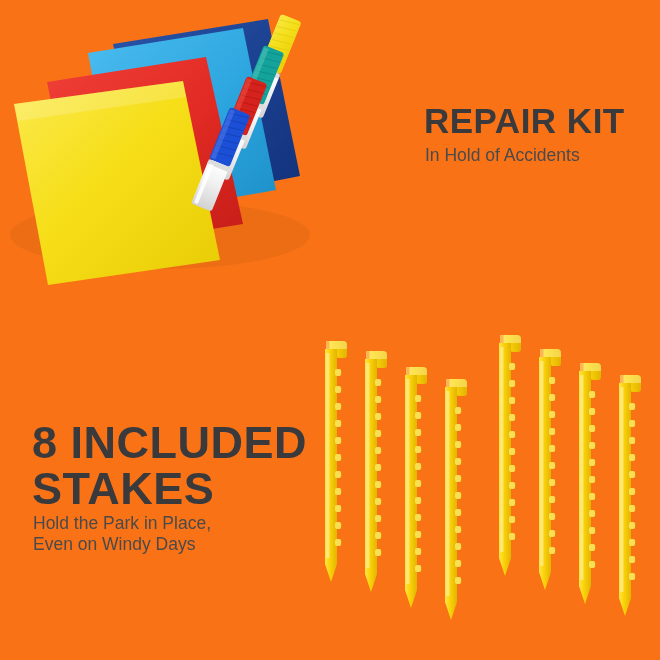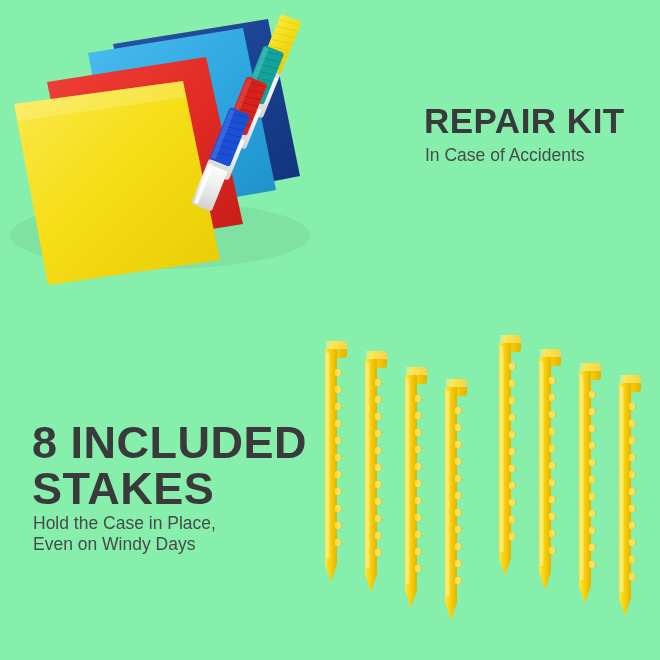--- a/index.html
+++ b/index.html
@@ -7,21 +7,21 @@
     padding: 0;
     background: #ffffff;
   }
   body {
     font-family: "Liberation Sans", sans-serif;
   }
   #page {
     position: relative;
     width: 660px;
     height: 660px;
-    background: #86efac;
+    background: #f97316;
     overflow: hidden;
   }
 
   
   .headline {
     position: absolute;
     font-weight: bold;
     color: #3a3a3c;
     letter-spacing: 0.5px;
     line-height: 1.02;
@@ -173,25 +173,25 @@
         </g>
         <rect x="1" y="2" width="5" height="52" fill="#5b82e8" opacity="0.45"></rect>
         <rect x="0" y="56" width="22" height="48" rx="3" fill="url(#gTube)"></rect>
         <rect x="0" y="56" width="22" height="5" fill="#cfcfcf" opacity="0.7"></rect>
         <rect x="2.5" y="60" width="4" height="42" fill="#ffffff" opacity="0.85"></rect>
       </g>
     </svg>
   </div>
 
   <div class="headline" id="repair-title">REPAIR KIT</div>
-  <div class="subline" id="repair-sub">In Case of Accidents</div>
+  <div class="subline" id="repair-sub">In Hold of Accidents</div>
 
   <div class="headline" id="stakes-title">8 INCLUDED
 STAKES</div>
-  <div class="subline" id="stakes-sub">Hold the Case in Place,
+  <div class="subline" id="stakes-sub">Hold the Park in Place,
 Even on Windy Days</div>
 
   <div>
     <svg width="360" height="320" viewBox="0 0 360 320" style="position:absolute;left:305px;top:325px;">
       <defs>
         <linearGradient id="gStake" x1="0" y1="0" x2="1" y2="0">
           <stop offset="0%" stop-color="#ffe44d"></stop>
           <stop offset="35%" stop-color="#fcd60d"></stop>
           <stop offset="100%" stop-color="#e3b400"></stop>
         </linearGradient>

